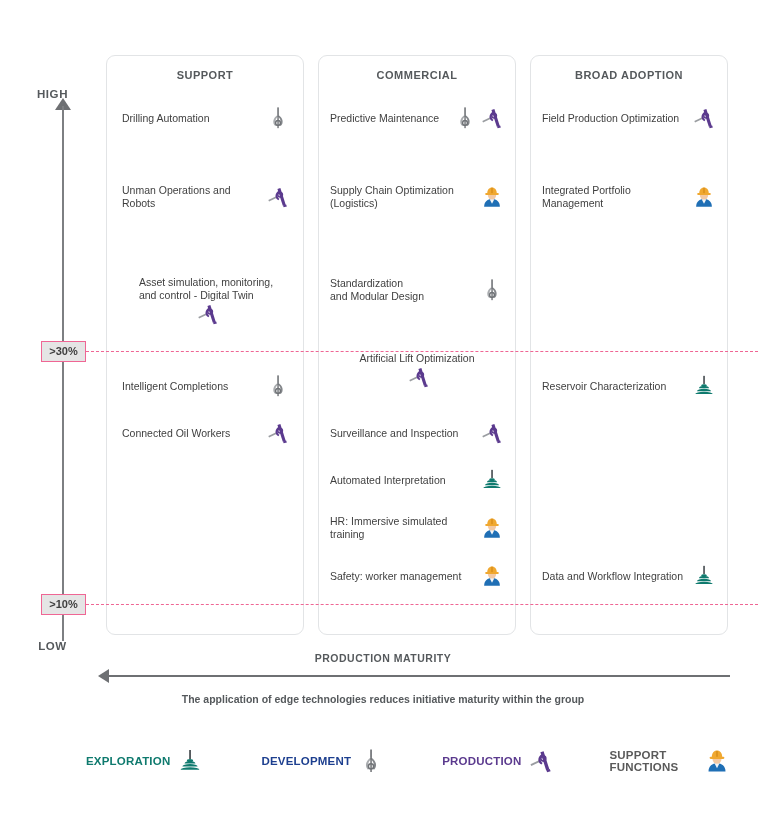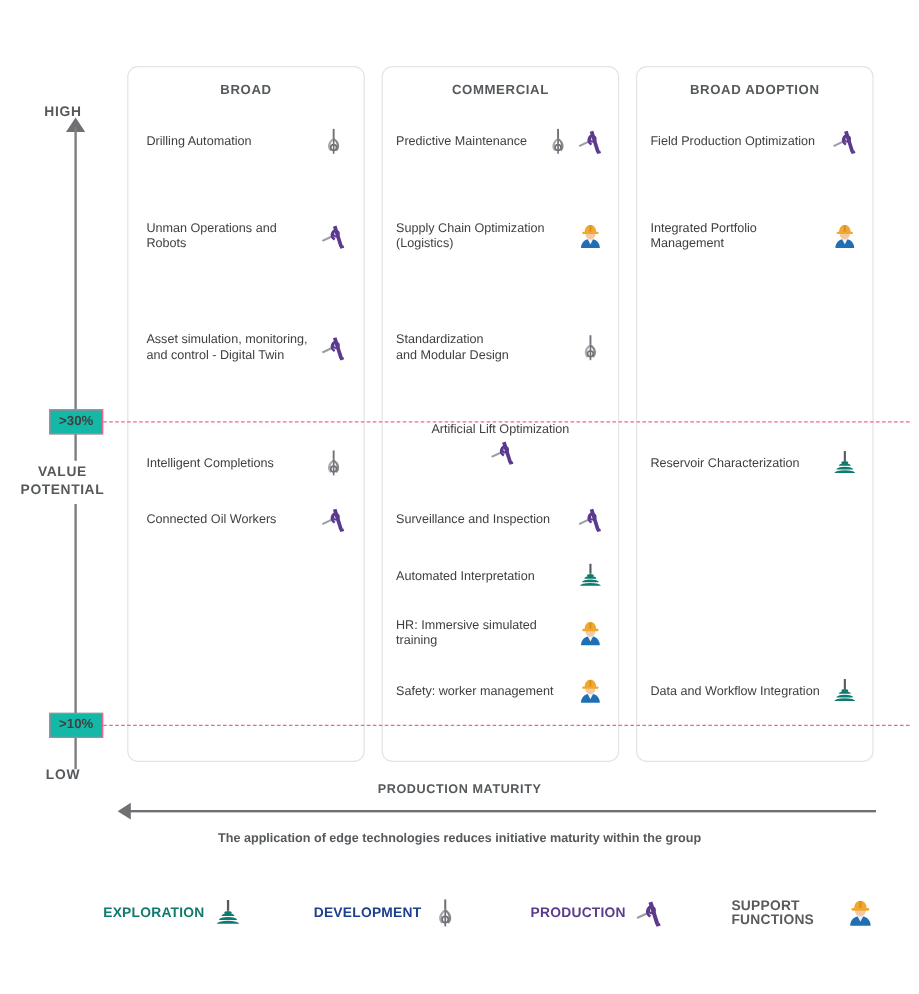--- a/index.html
+++ b/index.html
@@ -63,21 +63,21 @@
   }
 
   
   .threshold-badge {
     position: absolute;
     left: 41px;
     width: 45px;
     height: 21px;
     box-sizing: border-box;
     border: 1.6px solid #ef6694;
-    background: #14b8a6;
+    background: #e5e5e5;
     color: #3f3f3f;
     font-size: 11px;
     font-weight: bold;
     line-height: 18px;
     text-align: center;
     z-index: 6;
   }
   #badge-30 { top: 341px; }
   #badge-10 { top: 594px; }
 
@@ -198,32 +198,30 @@
   #legend-production        { margin-left: 58px; }
   #legend-support-functions { margin-left: 55px; gap: 16px; }
 </style>
 </head>
 <body>
 
 <div id="y-axis">
   <div class="axis-cap" id="axis-high">HIGH</div>
   <div id="y-arrow"></div>
   <div id="y-line"></div>
-  <div id="y-axis-title">VALUE
-POTENTIAL</div>
   <div class="axis-cap" id="axis-low">LOW</div>
 </div>
 
 <div class="threshold-line" id="line-30"></div>
 <div class="threshold-line" id="line-10"></div>
 <div class="threshold-badge" id="badge-30">&gt;30%</div>
 <div class="threshold-badge" id="badge-10">&gt;10%</div>
 
 <div class="column-card" id="col-pilots">
-  <div class="column-title">BROAD</div>
+  <div class="column-title">SUPPORT</div>
 </div>
 <div class="column-card" id="col-commercial">
   <div class="column-title">COMMERCIAL</div>
 </div>
 <div class="column-card" id="col-broad">
   <div class="column-title">BROAD ADOPTION</div>
 </div>
 
 <div id="initiatives-layer">
     <div class="initiative" style="left: 122px; width: 168px; top: 104px; height: 28px;">
@@ -247,21 +245,21 @@
           <svg class="icon-box" width="24" height="24" viewBox="0 0 26 26">
             <path d="M2.5 16.2 L11 12.2 L11.8 13.9 L3.3 17.9 Z" fill="#9a9da1"></path>
             <path d="M15.6 3.2 L21.4 21.6 L18.2 22.6 L12.4 4.2 Z" fill="#5b3a8e"></path>
             <path d="M14.2 6.0 C9.4 8.4 9.0 14.2 13.4 16.6 L14.6 14.9 C11.8 13.2 12.1 9.6 15.0 8.0 Z" fill="#5b3a8e"></path>
             <circle cx="15.3" cy="10.6" r="2.5" fill="none" stroke="#5b3a8e" stroke-width="1.6"></circle>
             <path d="M18.4 22.2 L21.8 21.1 L22.6 23.2 L19.1 24.2 Z" fill="#5b3a8e"></path>
           </svg>
         </span>
       </div>
     </div>
-    <div class="initiative" style="left: 122px; width: 168px; top: 276px; height: 28px;">
+    <div class="initiative" style="left: 122px; width: 168px; top: 276px; height: 28px; flex-direction: column;">
       <div class="init-label">Asset simulation, monitoring,
 and control - Digital Twin</div>
       <div class="init-icons">
         <span>
           <svg class="icon-box" width="24" height="24" viewBox="0 0 26 26">
             <path d="M2.5 16.2 L11 12.2 L11.8 13.9 L3.3 17.9 Z" fill="#9a9da1"></path>
             <path d="M15.6 3.2 L21.4 21.6 L18.2 22.6 L12.4 4.2 Z" fill="#5b3a8e"></path>
             <path d="M14.2 6.0 C9.4 8.4 9.0 14.2 13.4 16.6 L14.6 14.9 C11.8 13.2 12.1 9.6 15.0 8.0 Z" fill="#5b3a8e"></path>
             <circle cx="15.3" cy="10.6" r="2.5" fill="none" stroke="#5b3a8e" stroke-width="1.6"></circle>
             <path d="M18.4 22.2 L21.8 21.1 L22.6 23.2 L19.1 24.2 Z" fill="#5b3a8e"></path>

